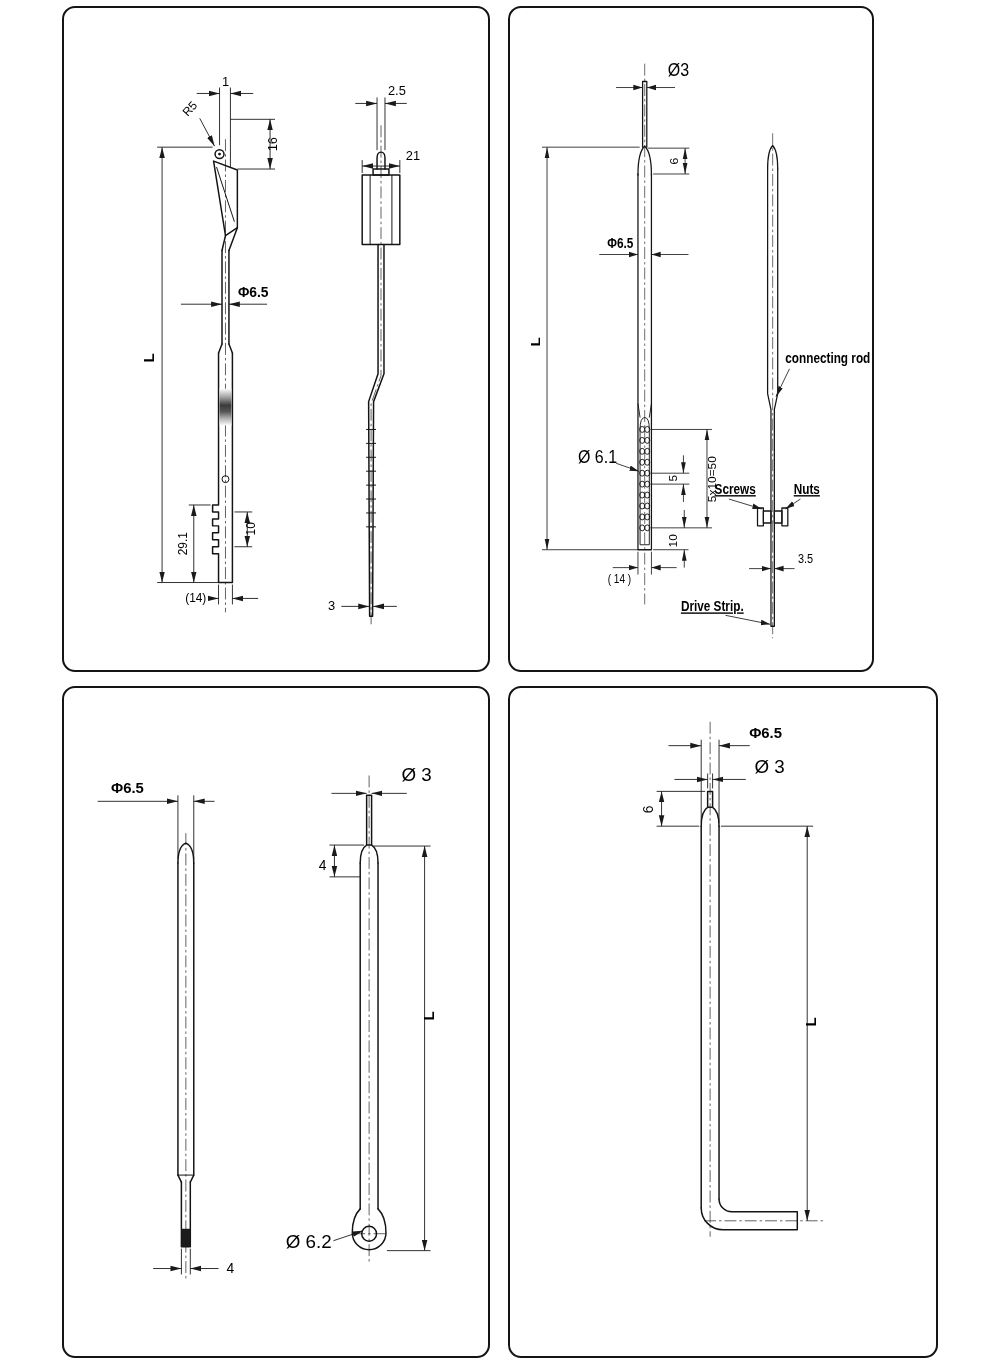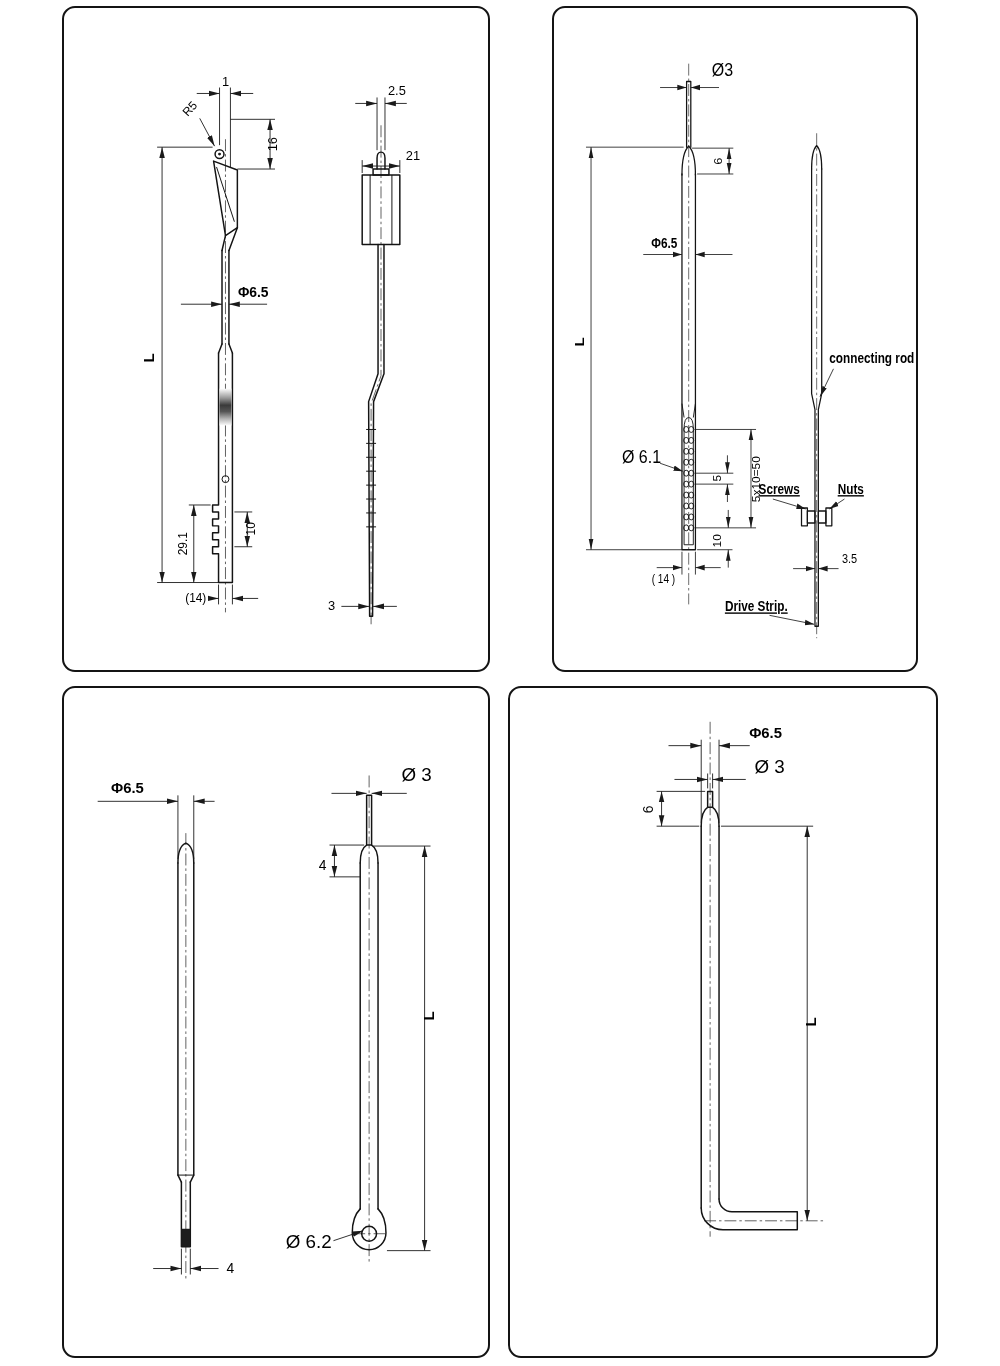--- a/index.html
+++ b/index.html
@@ -1,21 +1,21 @@
 <!DOCTYPE html>
 <html><head>
 <meta charset="utf-8">
 <style>
   * { margin:0; padding:0; box-sizing:border-box; }
   html,body { background:#ffffff; }
   body { width:1000px; height:1366px; font-family:"Liberation Sans",sans-serif; }
   .sheet { position:relative; width:1000px; height:1366px; background:#ffffff; }
   .panel { position:absolute; border:2px solid #141414; border-radius:13px; background:#ffffff; overflow:hidden; }
   #p1 { left:62px;  top:6px;   width:428px; height:666px; }
-  #p2 { left:508px; top:6px;   width:366px; height:666px;margin-left:44px; }
+  #p2 { left:508px; top:6px;   width:366px; height:666px; }
   #p3 { left:62px;  top:686px; width:428px; height:672px; }
   #p4 { left:508px; top:686px; width:430px; height:672px; }
   .panel svg { display:block; width:100%; height:100%; }
   .part { fill:none; stroke:#141414; stroke-width:1.5; stroke-linejoin:round; stroke-linecap:round; }
   .thin { fill:none; stroke:#141414; stroke-width:1; }
   .dim  { fill:none; stroke:#1a1a1a; stroke-width:0.9; }
   .cl   { fill:none; stroke:#3a3a3a; stroke-width:0.8; stroke-dasharray:12 3 2.5 3; }
   .dark { fill:#1c1c1c; stroke:none; }
   svg text { font-family:"Liberation Sans",sans-serif; fill:#000; }
   .t12 { font-size:12px; } .t13 { font-size:13px; } .t14 { font-size:14px; }

